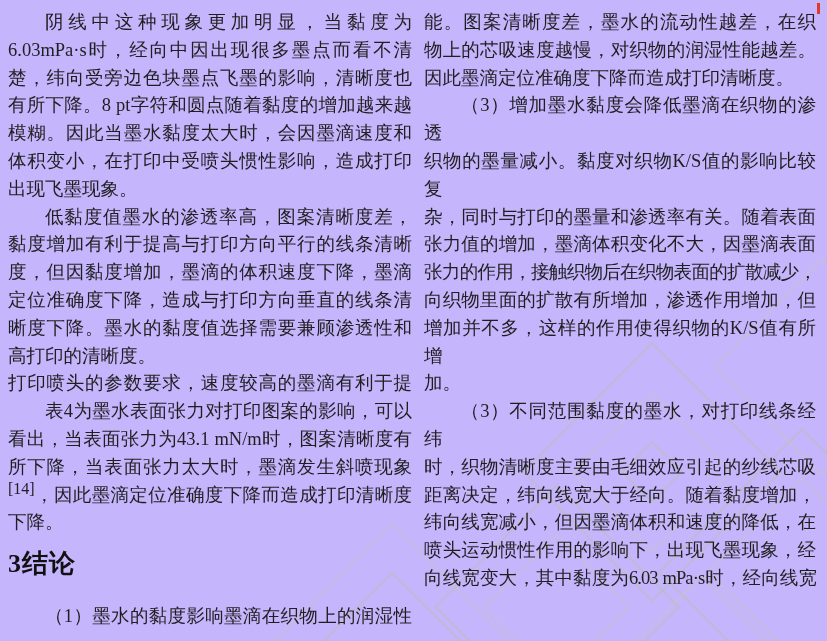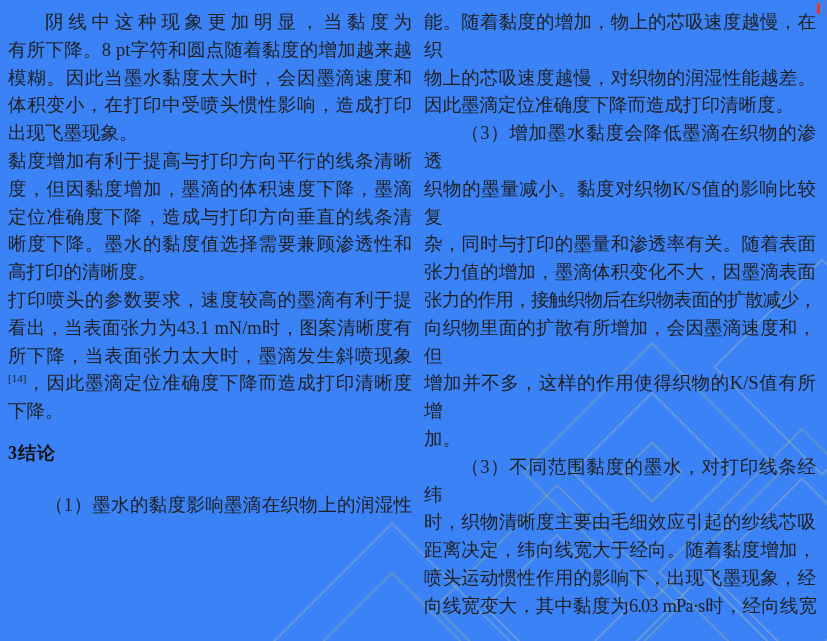--- a/index.html
+++ b/index.html
@@ -4,21 +4,21 @@
 <style>
   html, body {
     margin: 0;
     padding: 0;
     background: #ffffff;
   }
   .page {
     position: relative;
     width: 827px;
     height: 641px;
-    background: #3b82f6;
+    background: #c4b5fd;
     overflow: hidden;
     font-family: "Liberation Serif", "DejaVu Serif", serif;
     color: #1f1f1f;
   }
   .columns {
     position: absolute;
     top: 9px;
     left: 8px;
     display: flex;
     gap: 12px;
@@ -33,27 +33,27 @@
   .col-right { width: 392px; }
   .line {
     text-align: justify;
     text-align-last: justify;
     text-justify: inter-character;
   }
   .line.indent { text-indent: 2em; }
   .line.end { text-align-last: left; }
   .line.tight { letter-spacing: -0.9px; }
   .line sup {
-    font-size: 11px;
+    font-size: 16px;
     line-height: 0;
     vertical-align: super;
   }
   .heading {
     margin: 10px 0 22px 0;
-    font-size: 18px;
+    font-size: 26px;
     line-height: 34px;
     font-weight: bold;
     letter-spacing: 1px;
     text-align: right;
     text-align-last: left;
     color: #111111;
   }
   
   .watermark {
     position: absolute;
@@ -103,56 +103,61 @@
     <div class="wm wm8 soft"></div>
     <div class="wm wm9"></div>
     <div class="wm wm10 soft"></div>
     <div class="wm wm11 soft"></div>
   </div>
 
   <div class="columns">
     <div class="col col-left">
       <div>
           <div class="line indent">阴线中这种现象更加明显，当黏度为</div>
+          <div class="line">6.03mPa·s时，经向中因出现很多墨点而看不清</div>
+          <div class="line">楚，纬向受旁边色块墨点飞墨的影响，清晰度也</div>
           <div class="line">有所下降。8 pt字符和圆点随着黏度的增加越来越</div>
           <div class="line">模糊。因此当墨水黏度太大时，会因墨滴速度和</div>
           <div class="line">体积变小，在打印中受喷头惯性影响，造成打印</div>
           <div class="line end">出现飞墨现象。</div>
+          <div class="line indent">低黏度值墨水的渗透率高，图案清晰度差，</div>
           <div class="line">黏度增加有利于提高与打印方向平行的线条清晰</div>
           <div class="line">度，但因黏度增加，墨滴的体积速度下降，墨滴</div>
           <div class="line">定位准确度下降，造成与打印方向垂直的线条清</div>
           <div class="line">晰度下降。墨水的黏度值选择需要兼顾渗透性和</div>
           <div class="line end">高打印的清晰度。</div>
           <div class="line">打印喷头的参数要求，速度较高的墨滴有利于提</div>
+          <div class="line indent">表4为墨水表面张力对打印图案的影响，可以</div>
           <div class="line">看出，当表面张力为43.1 mN/m时，图案清晰度有</div>
           <div class="line">所下降，当表面张力太大时，墨滴发生斜喷现象</div>
           <div class="line"><sup>[14]</sup>，因此墨滴定位准确度下降而造成打印清晰度</div>
           <div class="line end">下降。</div>
         </div>
       <h2 class="heading">3结论</h2>
       <div>
           <div class="line indent">（1）墨水的黏度影响墨滴在织物上的润湿性</div>
         </div>
     </div>
     <div class="col col-right">
       <div>
-          <div class="line">能。随着黏度的增加，物上的芯吸速度越慢，在织</div>
+          <div class="line">能。图案清晰度差，墨水的流动性越差，在织</div>
           <div class="line">物上的芯吸速度越慢，对织物的润湿性能越差。</div>
           <div class="line end">因此墨滴定位准确度下降而造成打印清晰度。</div>
           <div class="line indent">（3）增加墨水黏度会降低墨滴在织物的渗透</div>
           <div class="line">织物的墨量减小。黏度对织物K/S值的影响比较复</div>
           <div class="line">杂，同时与打印的墨量和渗透率有关。随着表面</div>
           <div class="line">张力值的增加，墨滴体积变化不大，因墨滴表面</div>
           <div class="line tight">张力的作用，接触织物后在织物表面的扩散减少，</div>
-          <div class="line">向织物里面的扩散有所增加，会因墨滴速度和，但</div>
+          <div class="line">向织物里面的扩散有所增加，渗透作用增加，但</div>
           <div class="line">增加并不多，这样的作用使得织物的K/S值有所增</div>
           <div class="line end">加。</div>
           <div class="line indent">（3）不同范围黏度的墨水，对打印线条经纬</div>
           <div class="line">时，织物清晰度主要由毛细效应引起的纱线芯吸</div>
           <div class="line">距离决定，纬向线宽大于经向。随着黏度增加，</div>
+          <div class="line">纬向线宽减小，但因墨滴体积和速度的降低，在</div>
           <div class="line">喷头运动惯性作用的影响下，出现飞墨现象，经</div>
           <div class="line tight">向线宽变大，其中黏度为6.03 mPa·s时，经向线宽</div>
         </div>
     </div>
   </div>
 
   <div class="red-mark" style="background: rgb(224, 57, 43);"></div>
 
 </div>
 

